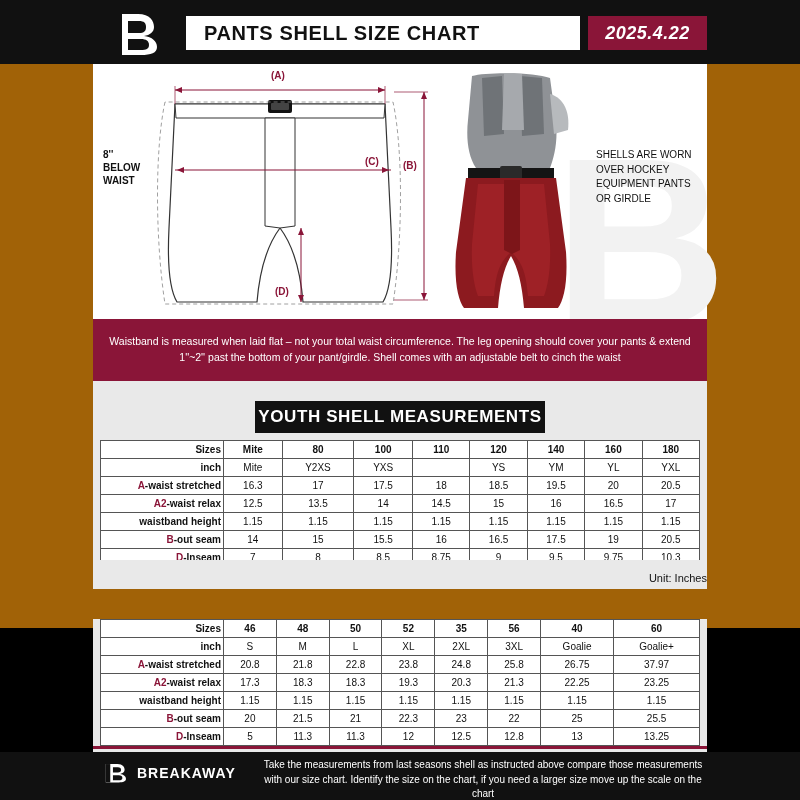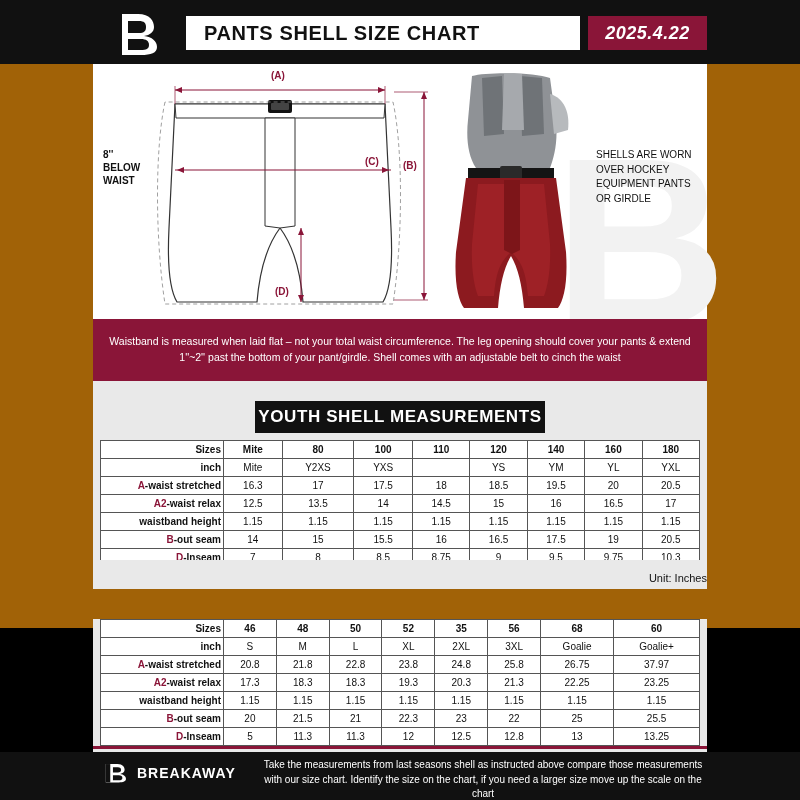--- a/index.html
+++ b/index.html
@@ -251,21 +251,21 @@
     <table>
       <thead>
         <tr>
           <th>Sizes</th>
           <th>46</th>
           <th>48</th>
           <th>50</th>
           <th>52</th>
           <th>35</th>
           <th>56</th>
-          <th>68</th>
+          <th>40</th>
           <th>60</th>
         </tr>
       </thead>
       <tbody>
           <tr>
             <td class="rowlabel">inch</td>
             <td>S</td>
             <td>M</td>
             <td>L</td>
             <td>XL</td>

